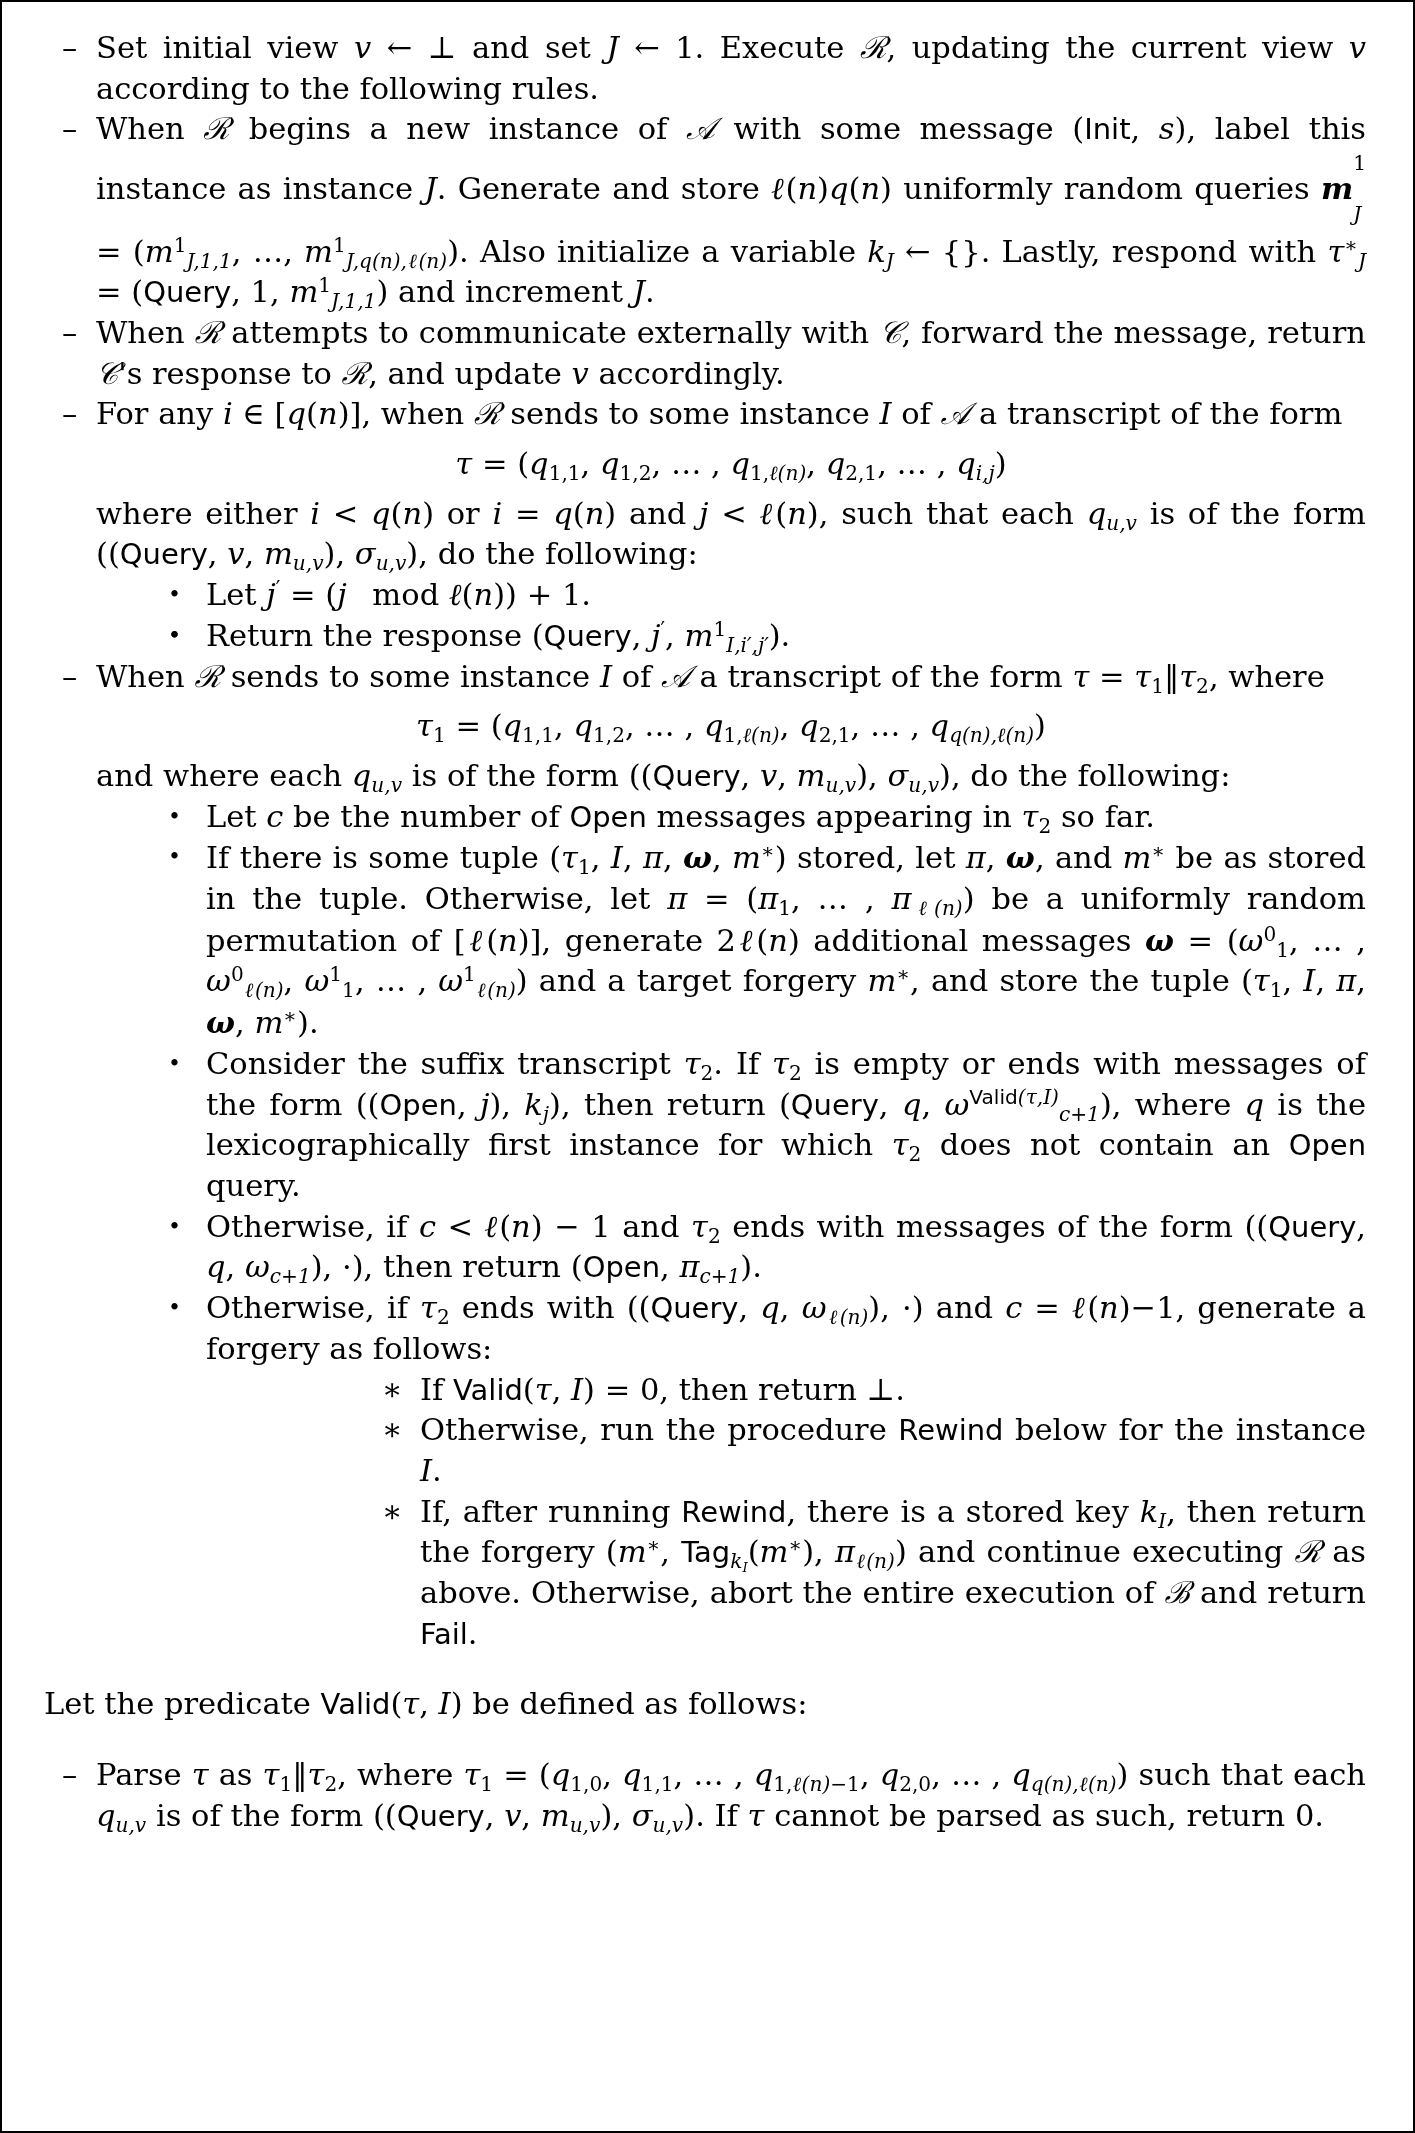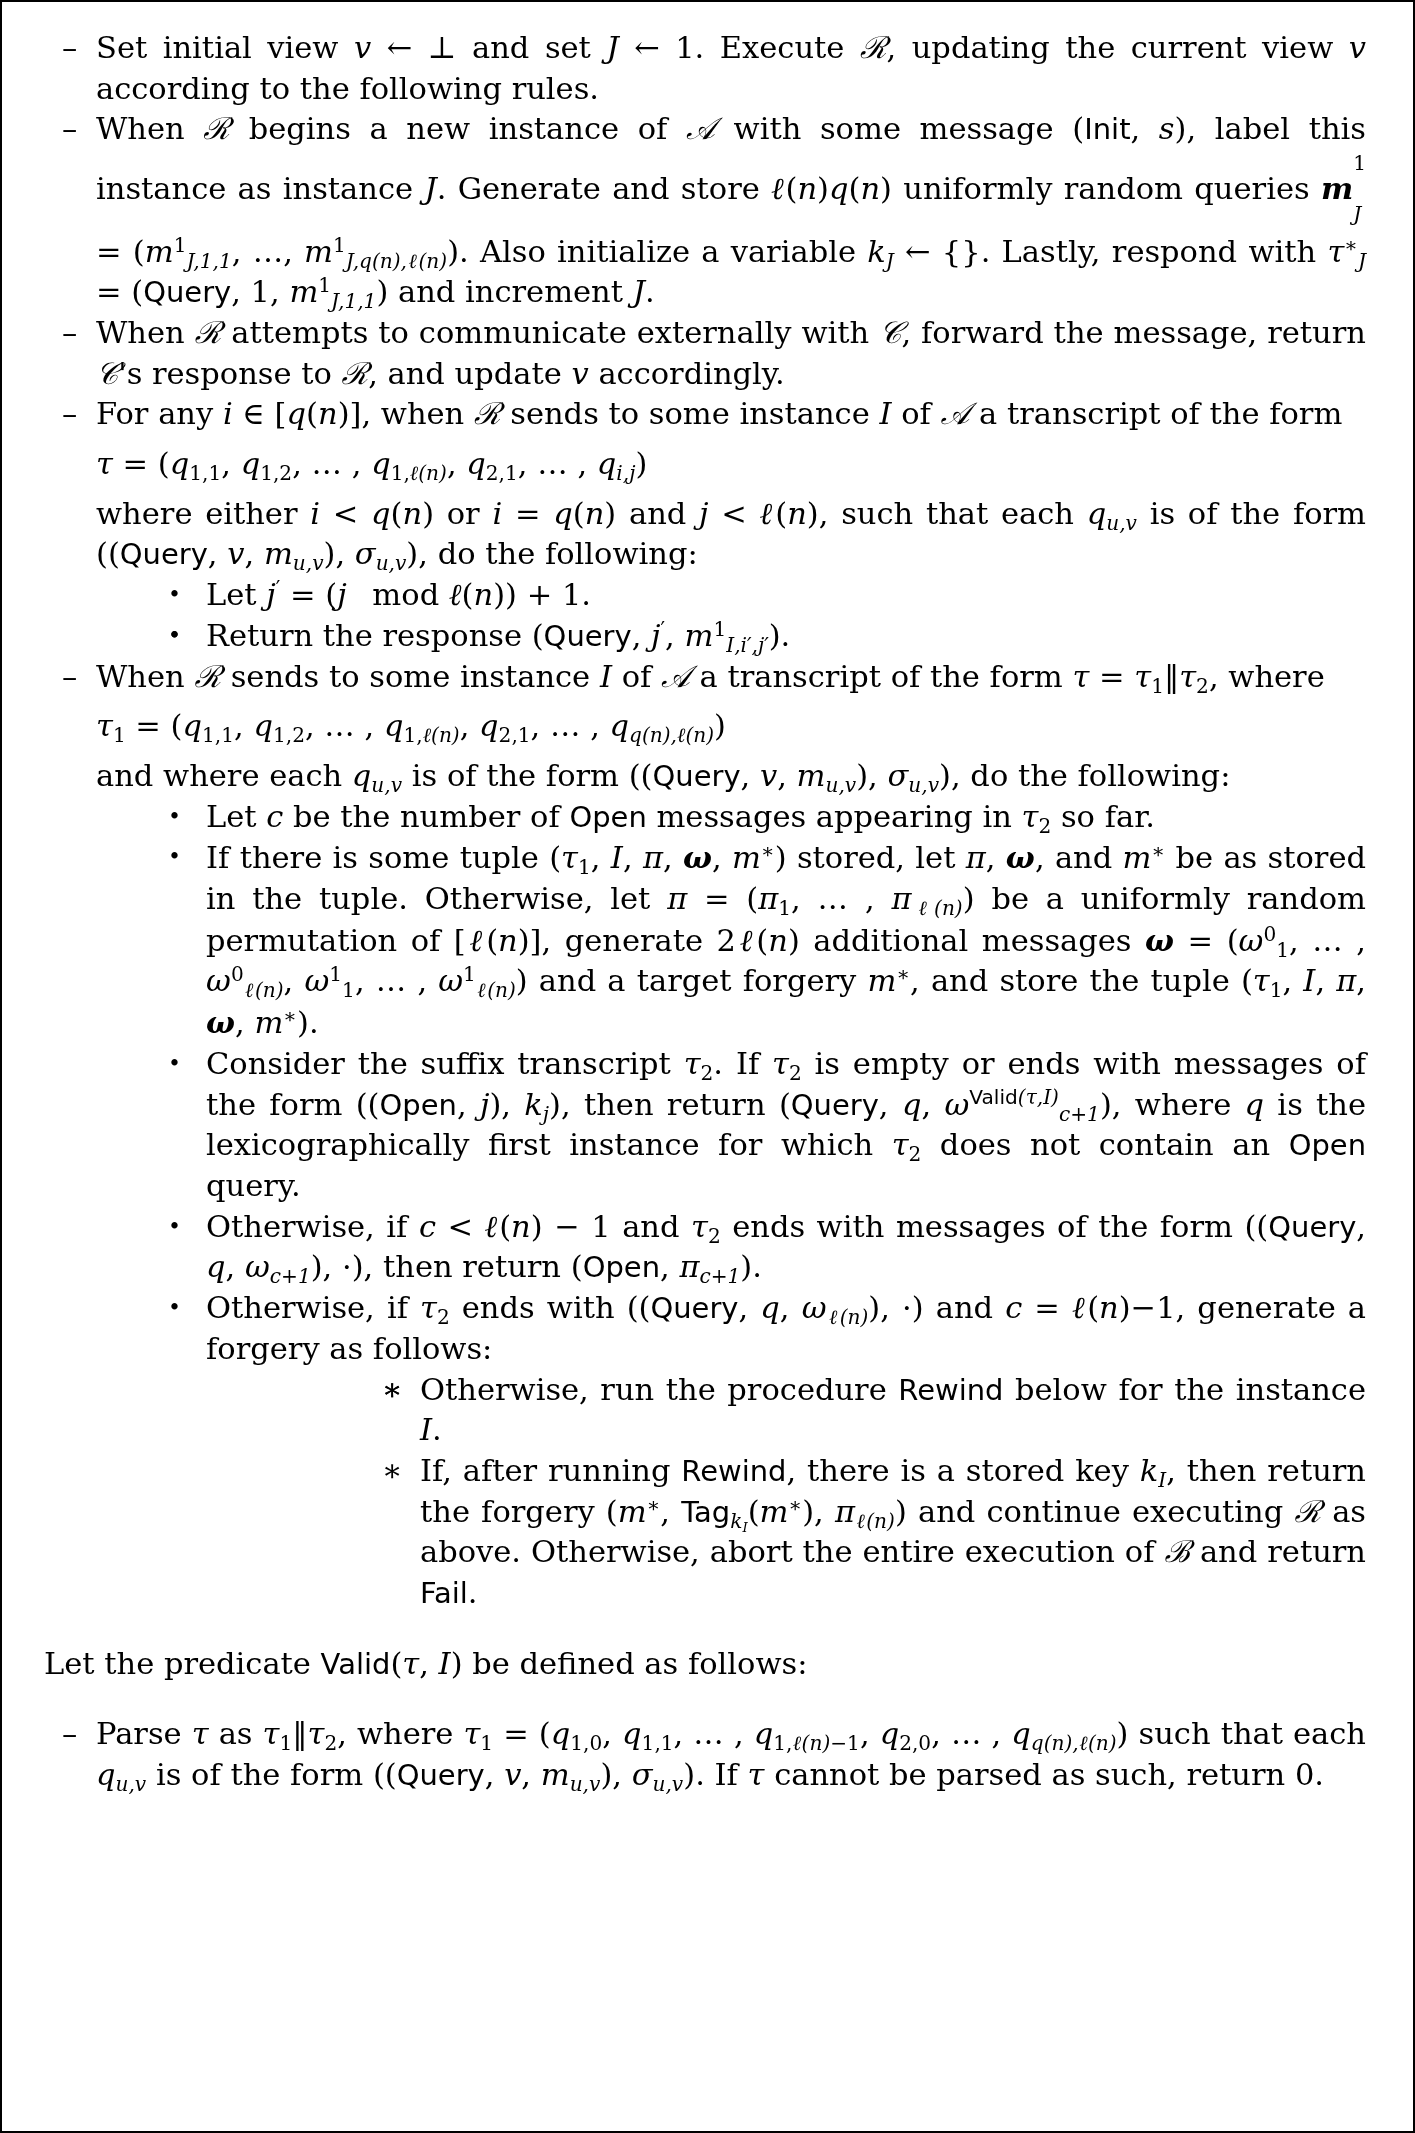--- a/index.html
+++ b/index.html
@@ -66,21 +66,21 @@
     margin-left: 168px;
     text-align: justify;
   }
   .item-star > .mk {
     position: absolute;
     left: 8px;
     top: 0;
   }
 
   .display {
-    text-align: left;
+    text-align: center;
     margin: 9px 0 9px 0;
   }
   .plainpara {
     margin: 0;
     text-align: justify;
   }
   .gap-md { height: 30px; }
 
   
   .mi {
@@ -197,20 +197,21 @@
         <span>Otherwise, if <span class="mi">c</span> &lt; <span class="mi">ℓ</span>(<span class="mi">n</span>) − <span class="num">1</span> and <span class="mi">τ</span><sub class="sub-rm">2</sub> ends with messages of the form ((<span class="op">Query</span>, <span class="mi">q</span>, <span class="mi">ω</span><sub><span class="nb">c+1</span></sub>), ·), then return (<span class="op">Open</span>, <span class="mi">π</span><sub><span class="nb">c+1</span></sub>).</span>
       </div>
 
       <div class="item-bullet">
         <span class="mk">•</span>
         <span>Otherwise, if <span class="mi">τ</span><sub class="sub-rm">2</sub> ends with ((<span class="op">Query</span>, <span class="mi">q</span>, <span class="mi">ω</span><sub>ℓ(n)</sub>), ·) and <span class="mi">c</span> = <span class="mi">ℓ</span>(<span class="mi">n</span>)−<span class="num">1</span>, generate a forgery as follows:</span>
 
         <div class="lvl3">
           <div class="item-star">
             <span class="mk">∗</span>
+            <span>If <span class="op">Valid</span>(<span class="mi">τ</span>, <span class="mi">I</span>) = <span class="num">0</span>, then return ⊥.</span>
           </div>
           <div class="item-star">
             <span class="mk">∗</span>
             <span>Otherwise, run the procedure <span class="op">Rewind</span> below for the instance <span class="mi">I</span>.</span>
           </div>
           <div class="item-star">
             <span class="mk">∗</span>
             <span>If, after running <span class="op">Rewind</span>, there is a stored key <span class="mi">k</span><sub>I</sub>, then return the forgery (<span class="mi">m</span><sup class="sup-rm">∗</sup>, <span class="op">Tag</span><sub><span class="mi">k</span><sub>I</sub></sub>(<span class="mi">m</span><sup class="sup-rm">∗</sup>), <span class="mi">π</span><sub>ℓ(n)</sub>) and continue executing <span class="mcal">ℛ</span> as above. Otherwise, abort the entire execution of <span class="mcal">ℬ</span> and return <span class="op">Fail</span>.</span>
           </div>
         </div>

